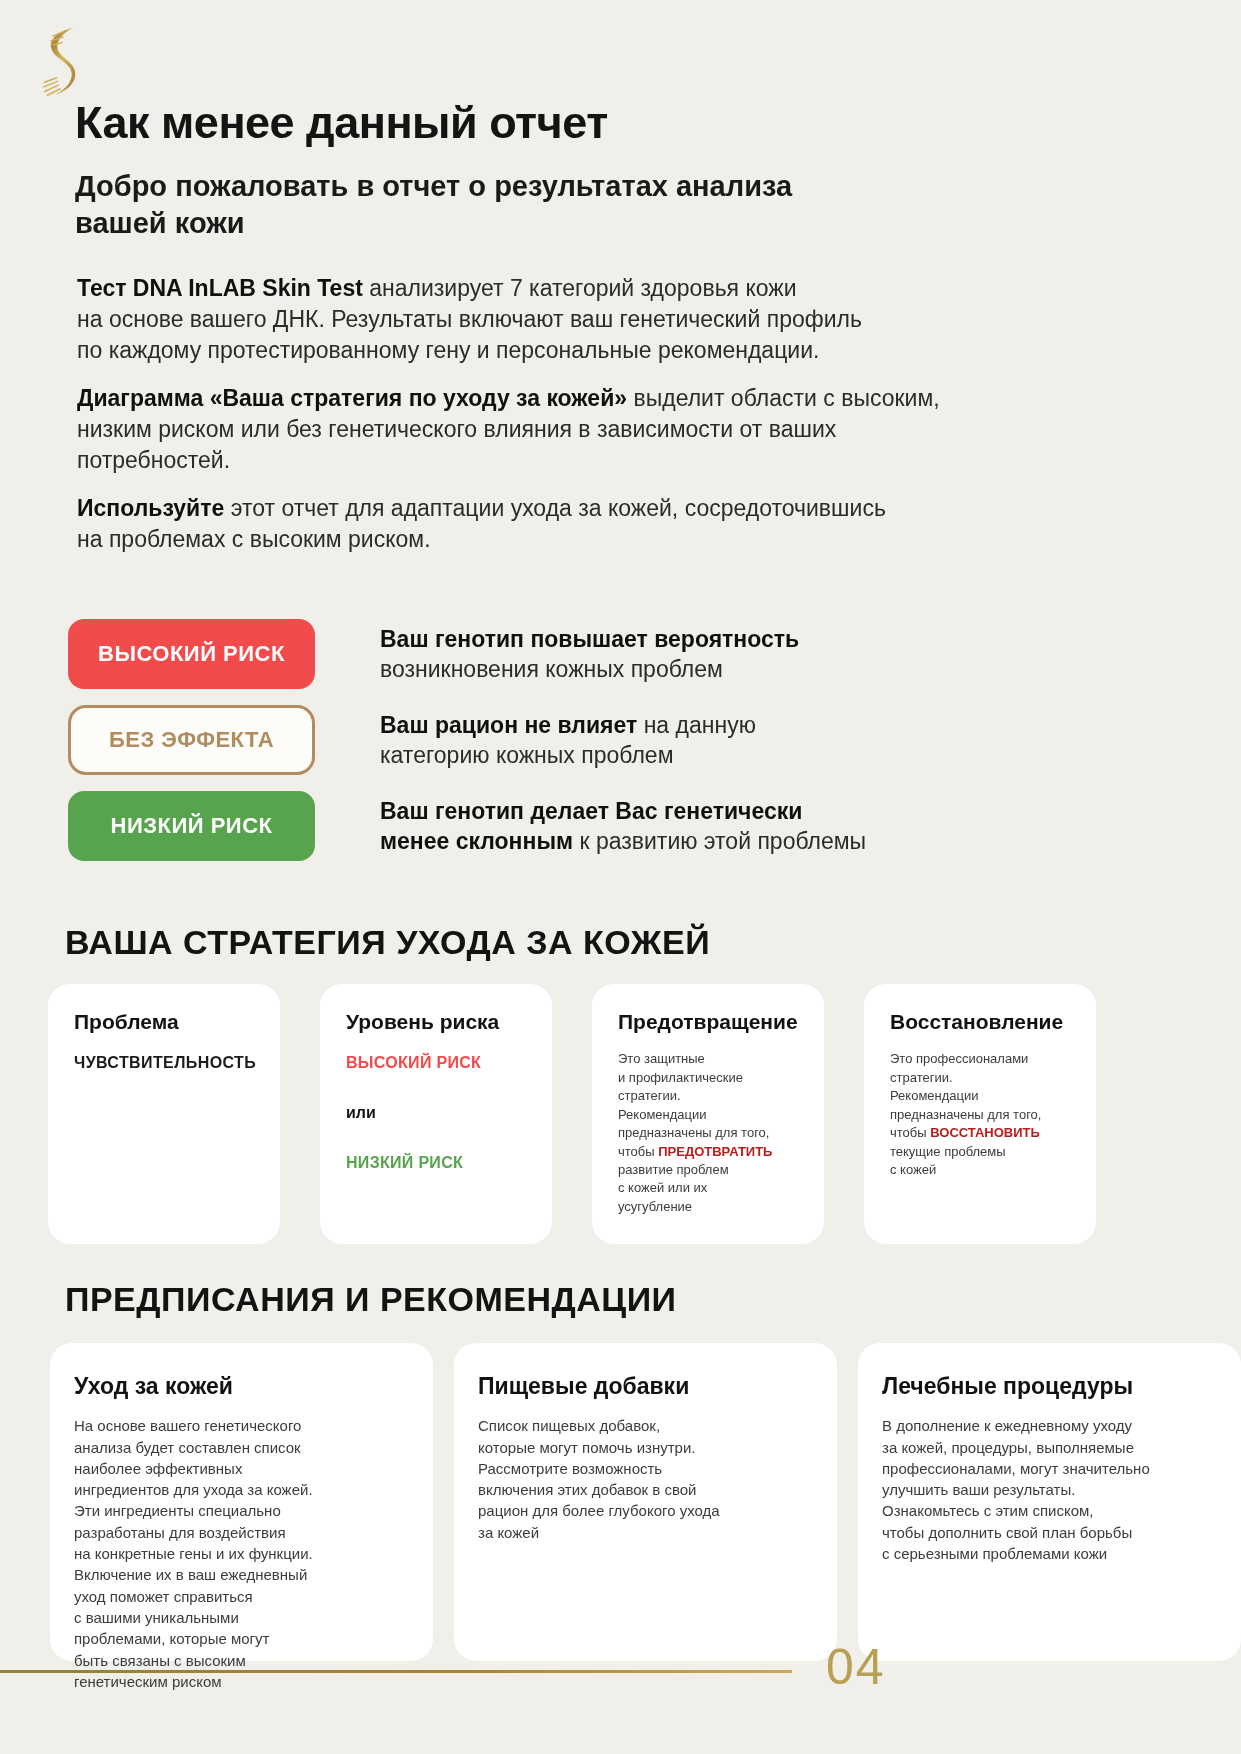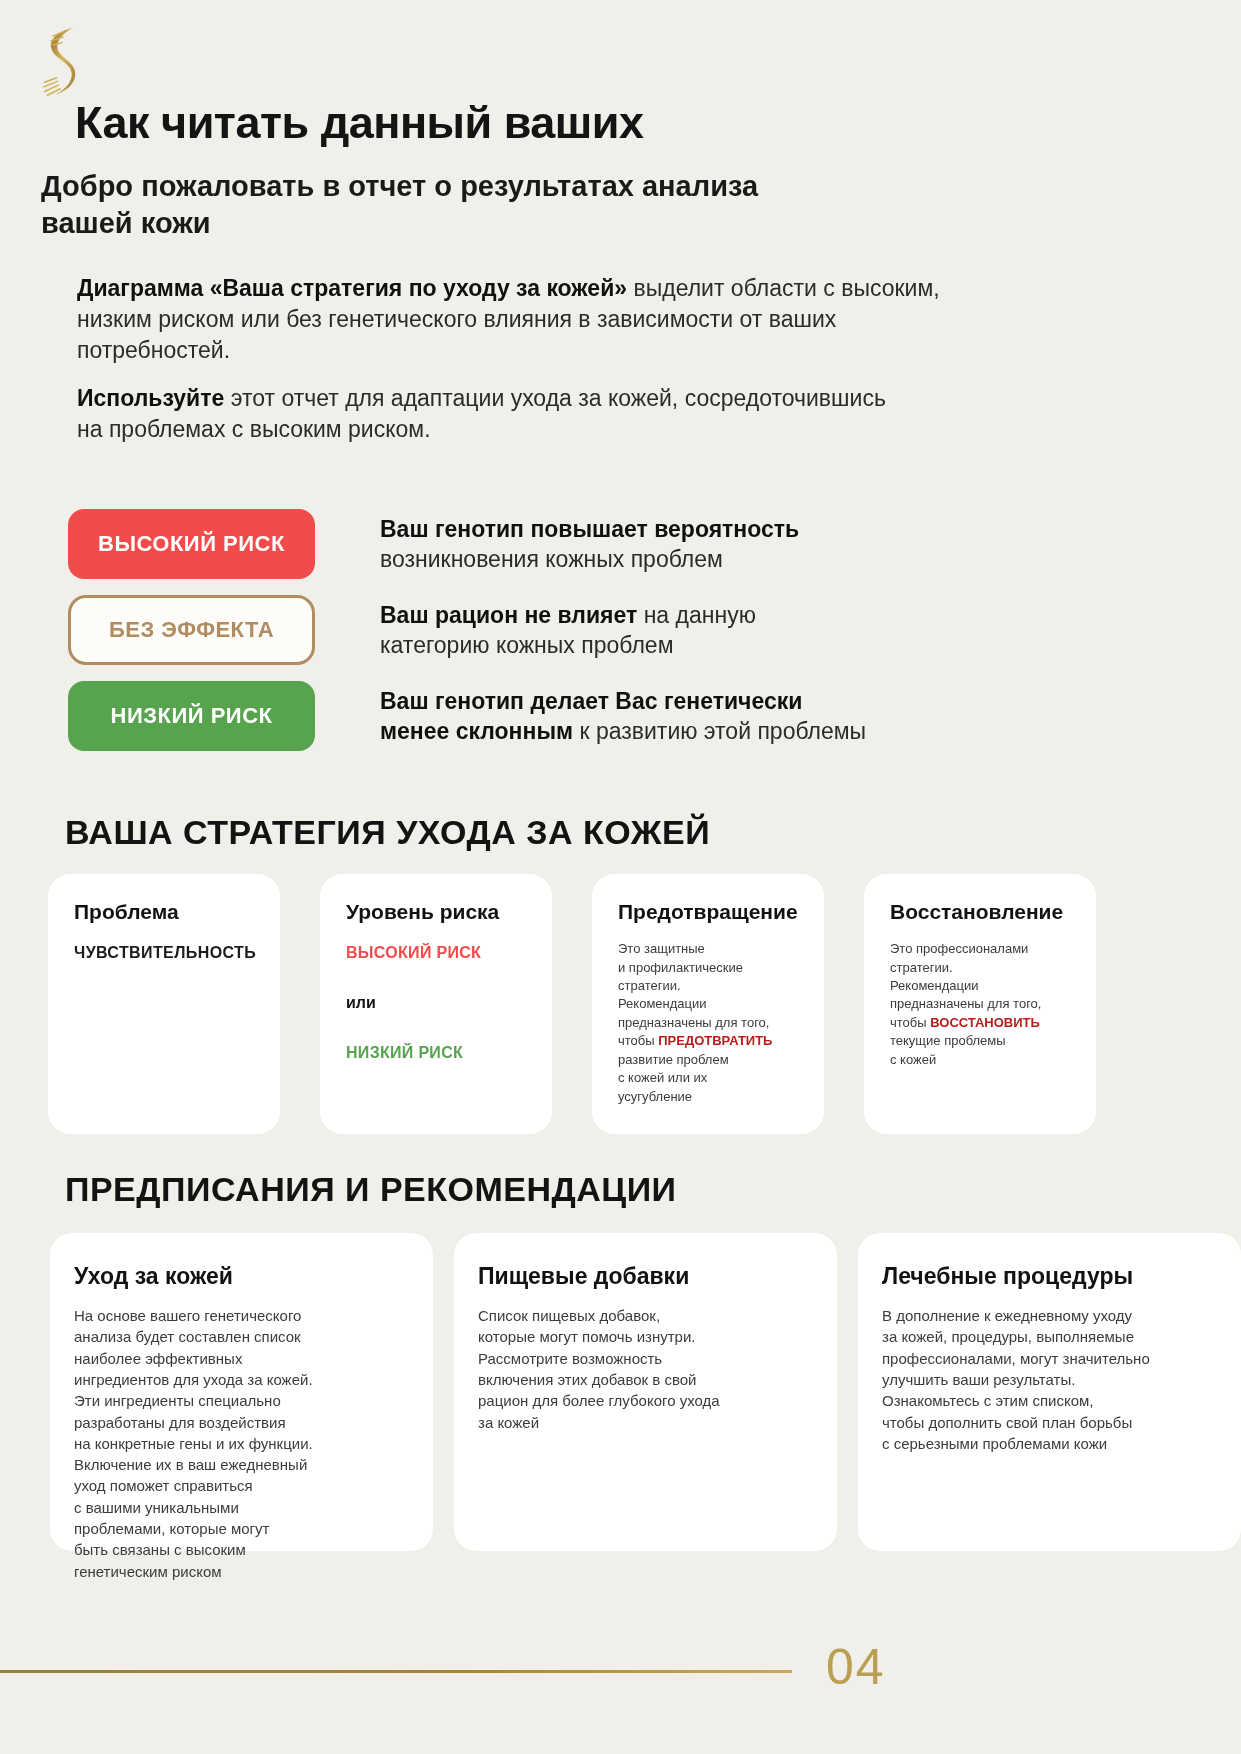--- a/index.html
+++ b/index.html
@@ -7,21 +7,21 @@
     --low-risk:#58a44e; --gold:#a5882f; --gold-light:#b99f52; --ink:#161616;
   }
   *{margin:0;padding:0;box-sizing:border-box;}
   html,body{background:#dddcd6;}
   .page{
     position:relative;width:1241px;height:1754px;background:var(--background);
     font-family:"Liberation Sans",sans-serif;color:var(--ink);overflow:hidden;margin:0 auto;
   }
   .logo{position:absolute;left:38px;top:26px;width:50px;height:72px;}
   h1.title{margin:98px 0 0 75px;font-size:45px;font-weight:800;letter-spacing:-0.5px;color:#141414;line-height:1.1;}
-  h2.subtitle{margin:20px 0 0 41px;font-size:29px;font-weight:800;line-height:1.3;white-space:pre-line;color:#1a1a1a;max-width:980px;}
+  h2.subtitle{margin:20px 0 0 75px;font-size:29px;font-weight:800;line-height:1.3;white-space:pre-line;color:#1a1a1a;max-width:980px;}
   .intro{margin:30px 0 0 77px;max-width:1000px;}
   .para{font-size:23px;line-height:1.35;white-space:pre-line;color:#2b2b2b;margin-bottom:17px;}
   .para strong{color:#101010;}
   .legend{margin:64px 0 0 68px;}
   .legend-row{display:flex;align-items:center;margin-bottom:16px;}
   .badge{width:247px;height:70px;border-radius:16px;display:flex;align-items:center;justify-content:center;
          font-size:22px;font-weight:700;letter-spacing:0.5px;flex:0 0 auto;}
   .badge.high{background:var(--high-risk);color:#fff;}
   .badge.neutral{background:#fdfcf8;border:3px solid var(--no-effect);color:var(--no-effect);border-radius:18px;}
   .badge.low{background:var(--low-risk);color:#fff;}
@@ -70,25 +70,28 @@
         <line x1="13" y1="16" x2="26" y2="12"></line>
         <line x1="13" y1="21" x2="25" y2="18"></line>
         <line x1="6" y1="61" x2="19" y2="56"></line>
         <line x1="5" y1="66" x2="20" y2="60"></line>
         <line x1="6" y1="71" x2="21" y2="64"></line>
         <line x1="9" y1="75" x2="23" y2="68"></line>
       </g>
     </svg>
   </div>
 
-  <h1 class="title">Как читать данный ваших</h1>
+  <h1 class="title">Как менее данный отчет</h1>
   <h2 class="subtitle">Добро пожаловать в отчет о результатах анализа
 вашей кожи</h2>
 
   <div class="intro">
+    <p class="para"><strong>Тест DNA InLAB Skin Test</strong><span> анализирует 7 категорий здоровья кожи
+на основе вашего ДНК. Результаты включают ваш генетический профиль
+по каждому протестированному гену и персональные рекомендации.</span></p>
     <p class="para"><strong>Диаграмма «Ваша стратегия по уходу за кожей»</strong><span> выделит области с высоким,
 низким риском или без генетического влияния в зависимости от ваших
 потребностей.</span></p>
     <p class="para"><strong>Используйте</strong><span> этот отчет для адаптации ухода за кожей, сосредоточившись
 на проблемах с высоким риском.</span></p>
   </div>
 
   <div class="legend">
     <div class="legend-row">
       <div class="badge high">ВЫСОКИЙ РИСК</div>

